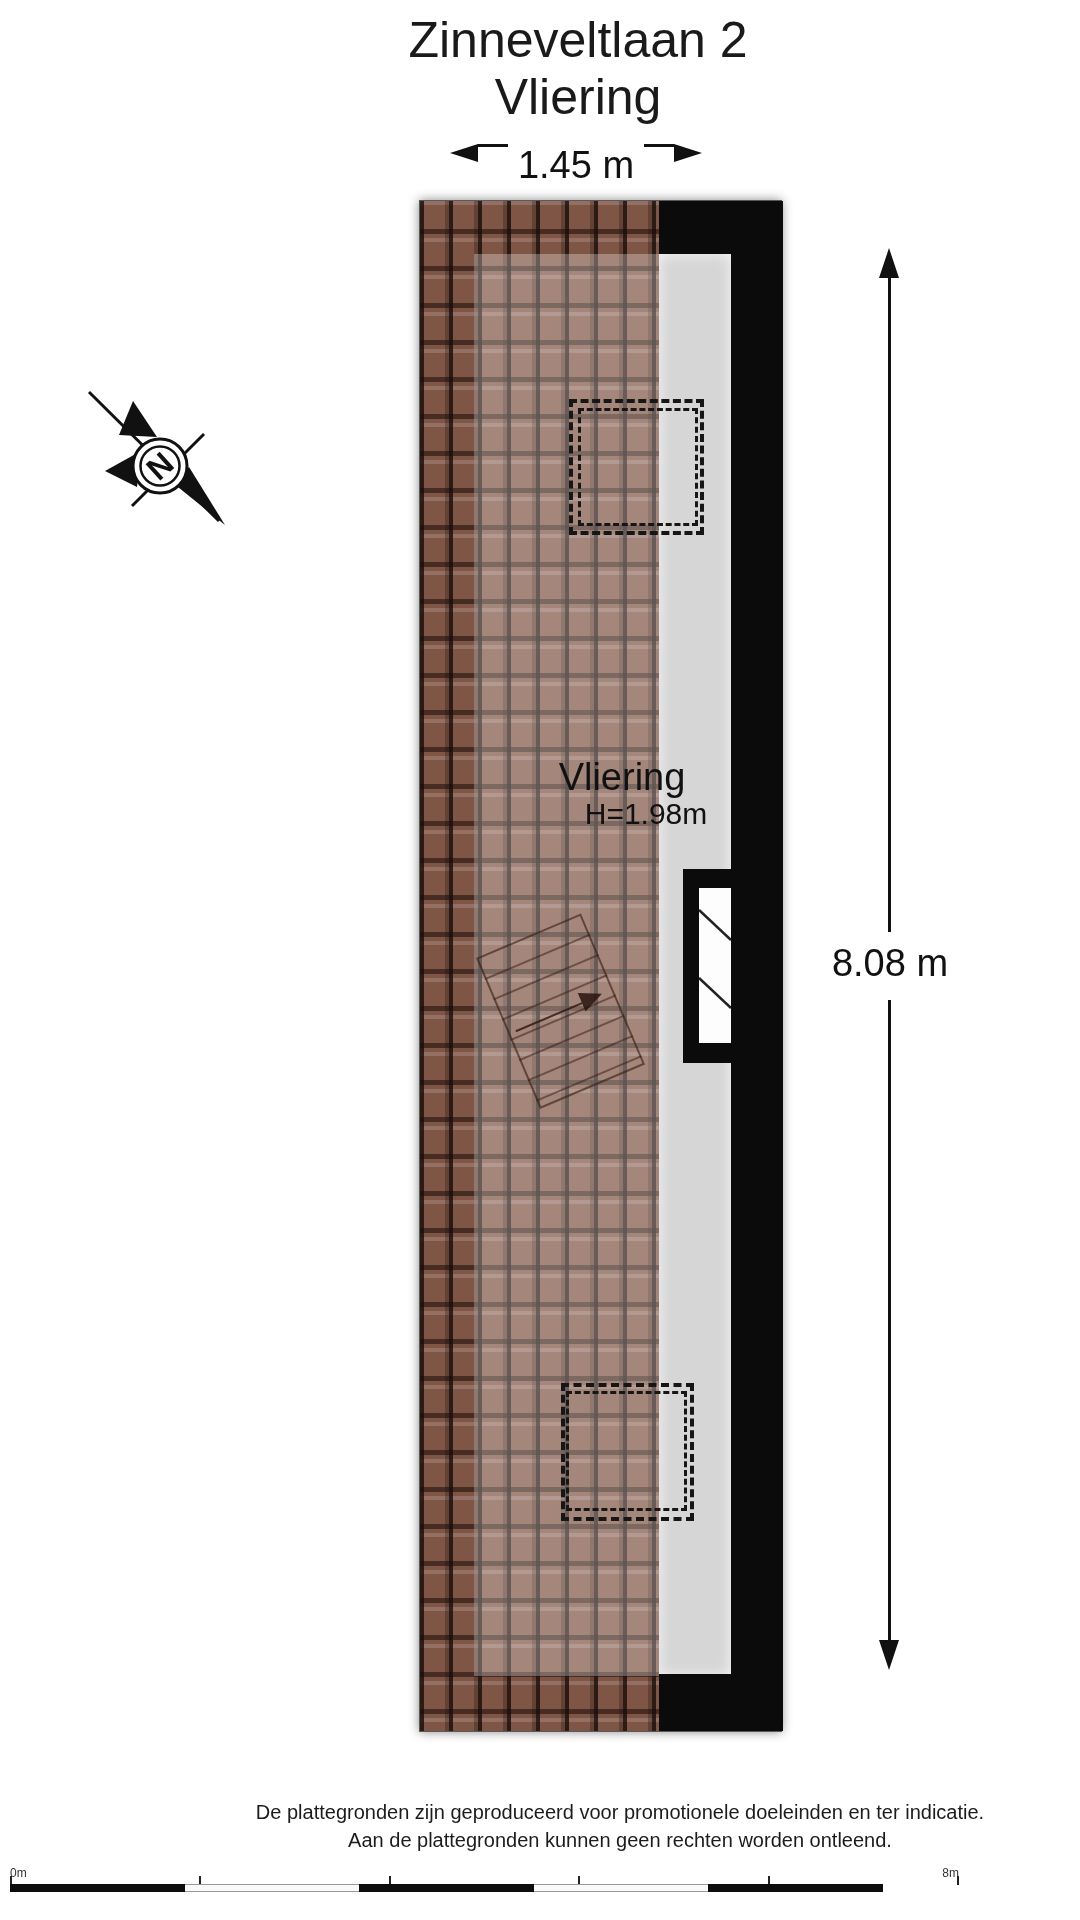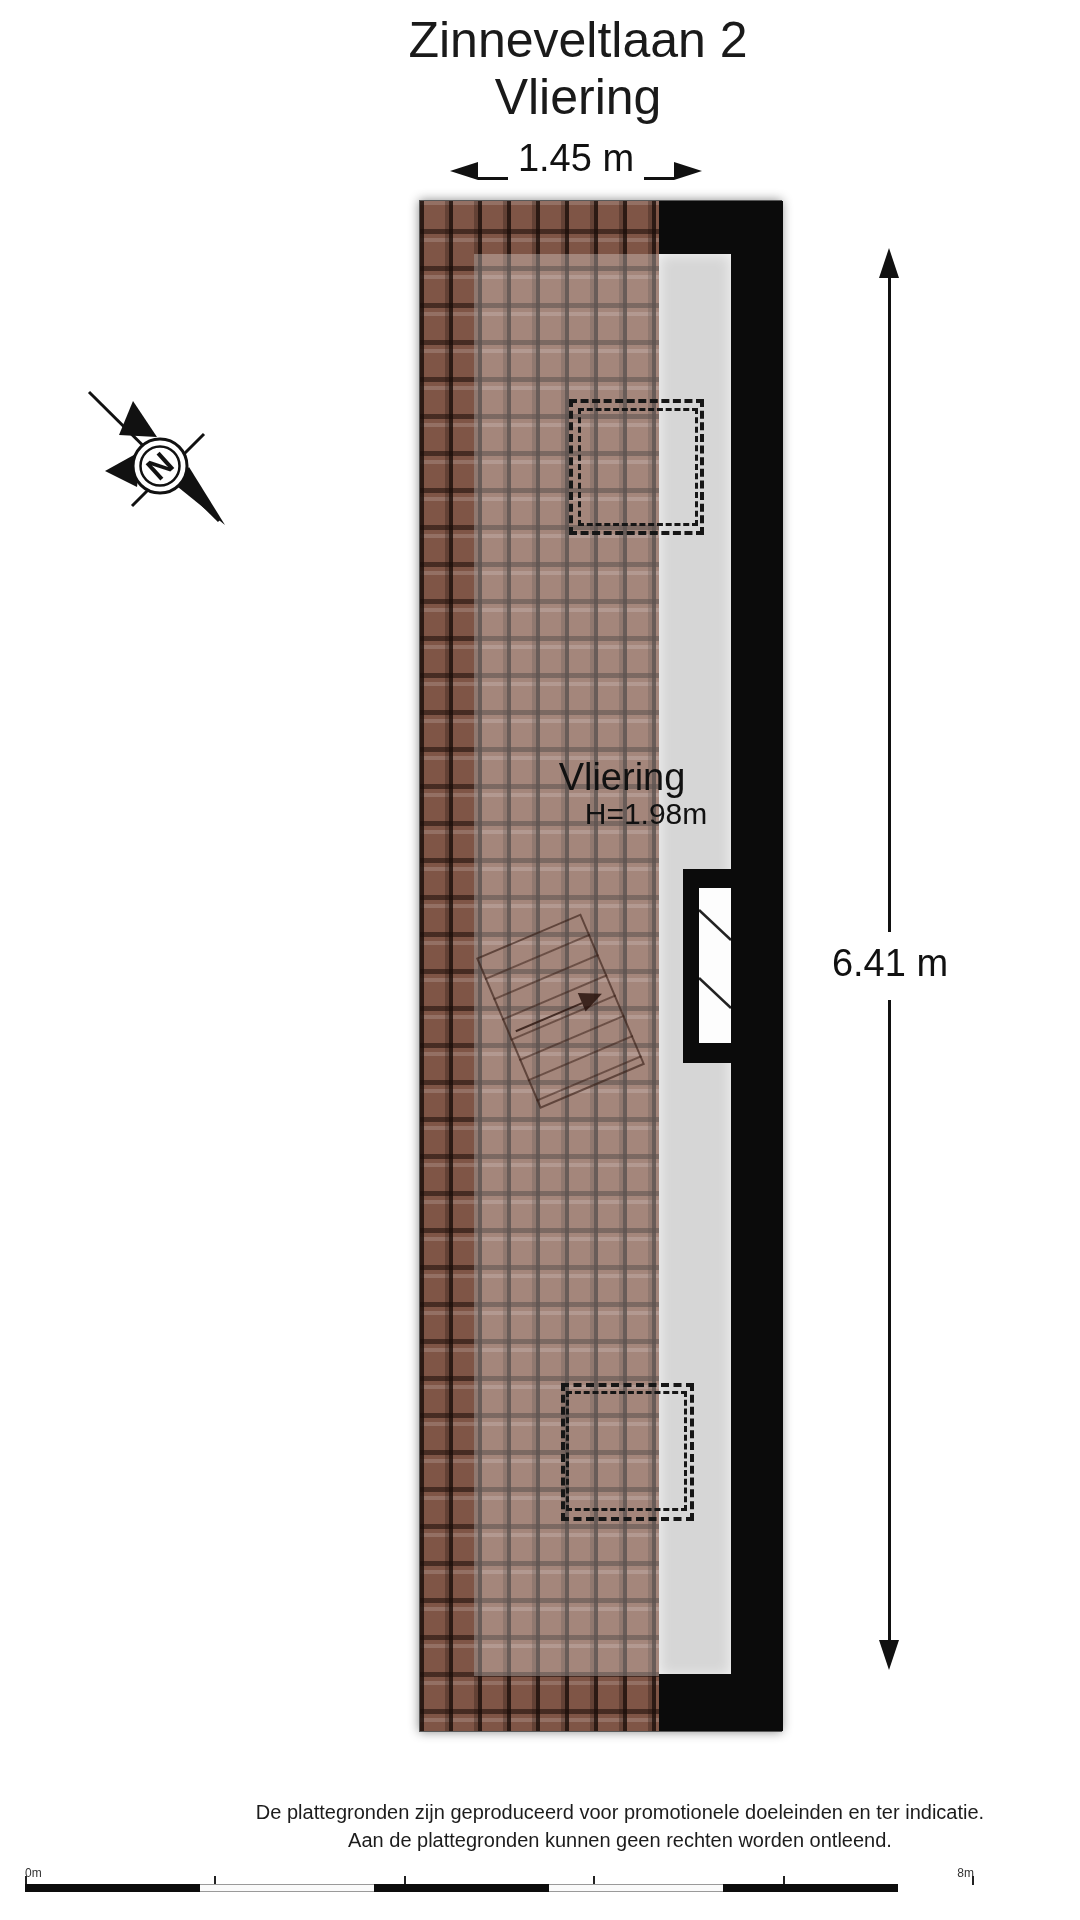--- a/index.html
+++ b/index.html
@@ -8,21 +8,21 @@
     width:1080px; height:1920px; position:relative; overflow:hidden;
     font-family:"Liberation Sans", sans-serif; color:#111;
   }
   .abs { position:absolute; }
 
   
   .title-block { left:578px; top:12px; transform:translateX(-50%); text-align:center; white-space:nowrap; }
   .title-line { font-size:50px; line-height:57px; color:#1a1a1a; }
 
   
-  .hdim { left:450px; top:144px; width:252px; height:36px; display:flex; align-items:flex-end; }
+  .hdim { left:450px; top:144px; width:252px; height:36px; display:flex; align-items:flex-start; }
   .hdim .hline { flex:1; height:3px; background:#111; }
   .hdim .ah { width:0; height:0; }
   .hdim .ah.left  { border-top:9px solid transparent; border-bottom:9px solid transparent; border-right:28px solid #111; }
   .hdim .ah.right { border-top:9px solid transparent; border-bottom:9px solid transparent; border-left:28px solid #111; }
   .hdim .hdim-label { font-size:38px; padding:0 10px; white-space:nowrap; }
 
   
   #plan { left:419px; top:200px; width:363px; height:1532px;
           box-shadow:0 0 10px rgba(0,0,0,.45); border:1px solid #5a5a5a; background:#fff; }
   .tiles { left:0; top:0; width:239px; height:1530px;
@@ -80,21 +80,21 @@
                  border-left:10px solid transparent; border-right:10px solid transparent; border-top:30px solid #111; }
 
   
   .compass { left:83px; top:383px; width:142px; height:142px; }
 
   
   .disclaimer { left:620px; top:1798px; transform:translateX(-50%); width:980px;
                 text-align:center; font-size:20px; line-height:28px; color:#1c1c1c; }
 
   
-  .scalebar { left:25px; top:1866px; width:949px; height:32px; }
+  .scalebar { left:10px; top:1866px; width:949px; height:32px; }
   .sb-label { position:absolute; top:0; font-size:12px; color:#333; }
   .sb-label.start { left:0; }
   .sb-label.end { right:0; }
   .sb-bar { position:absolute; left:0; top:18px; width:873px; height:8px; display:flex; }
   .sb-bar .seg { flex:1; height:8px; }
   .seg-b { background:#0d0d0d; }
   .seg-w { background:#fafafa; border-top:1px solid #9a9a9a; border-bottom:1px solid #9a9a9a; }
   .sb-tick { position:absolute; top:10px; width:2px; height:9px; background:#222; }
 </style>
 </head>
@@ -152,21 +152,21 @@
   </div>
 </div>
 
 <div class="abs room-label">
   <div class="room-name">Vliering</div>
   <div class="room-height">H=1.98m</div>
 </div>
 
 <div class="abs varrow-up"></div>
 <div class="abs vline-top"></div>
-<div class="abs vdim-label">6.41 m</div>
+<div class="abs vdim-label">8.08 m</div>
 <div class="abs vline-bottom"></div>
 <div class="abs varrow-down"></div>
 
 <div class="abs disclaimer">
   <div>De plattegronden zijn geproduceerd voor promotionele doeleinden en ter indicatie.</div>
   <div>Aan de plattegronden kunnen geen rechten worden ontleend.</div>
 </div>
 
 <div class="abs scalebar">
   <span class="sb-label start">0m</span>

